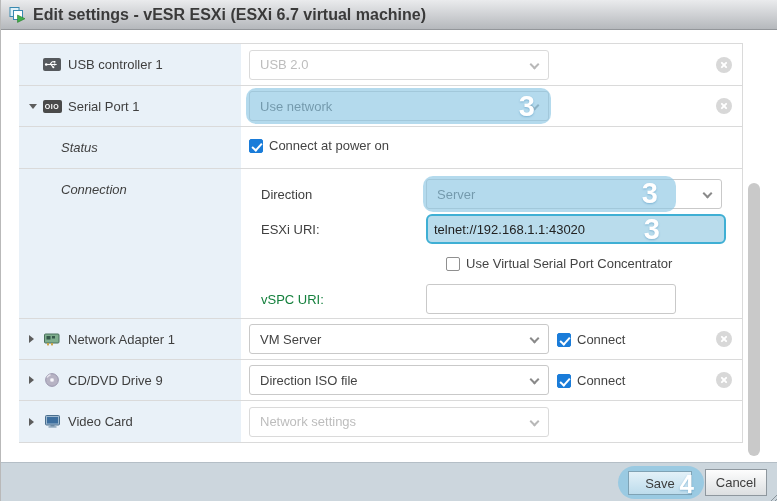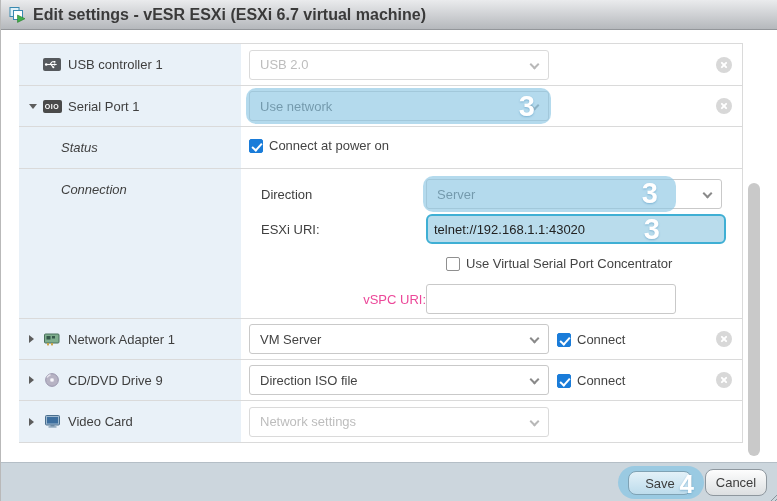--- a/index.html
+++ b/index.html
@@ -56,35 +56,35 @@
   .cbgroup { display:flex; align-items:center; gap:6px; }
 
   
   .hl { position:absolute; background:rgba(141,199,228,.66); border-radius:10px; pointer-events:none; }
   .num { position:absolute; color:#fff; font-size:29px; font-weight:bold; line-height:1;
          text-shadow:0 1px 2px rgba(96,158,196,.65); }
 
   
   .subrow { display:flex; align-items:center; margin-left:20px; }
   .sublbl { width:165px; color:#404040; flex-shrink:0; }
-  .sublbl.dim { color:#ec4899;text-align:right; }
+  .sublbl.dim { color:#15803d; }
   .ctlwrap { position:relative; width:250px; }
   .ctlwrap .sel { width:296px; }
   .uri-input { width:300px; height:30px; border:2px solid #3fafd4; border-radius:6px; background:#b9dcec;
                padding:8px 6px; font-family:"Liberation Sans", sans-serif; font-size:13px; color:#222; }
   .plain-input { width:250px; height:30px; border:1px solid #c9c9c9; border-radius:3px; background:#fff;
                  padding:0 6px; font-family:"Liberation Sans", sans-serif; font-size:13px; color:#444; }
 
   
   .scroll-thumb { position:absolute; right:17px; top:183px; width:12px; height:273px; background:#c9c9c9; border-radius:6px; }
 
   
   .footer { position:absolute; left:0; bottom:0; width:777px; height:39px; background:#ccd6dd; border-top:1px solid #b4bec6; }
   .btn { font-family:"Liberation Sans", sans-serif; font-size:13px; color:#3c3c3c; border:1px solid #8e979e;
-         border-radius:8px; background:linear-gradient(#fdfdfd, #dcdfe1); cursor:pointer; }
+         border-radius:0; background:linear-gradient(#fdfdfd, #dcdfe1); cursor:pointer; }
   .save-hl { position:absolute; right:74px; top:3px; width:86px; height:33px; border-radius:17px;
              background:rgba(141,199,228,.8); }
   .btn.save { position:absolute; left:10px; top:5px; width:64px; height:24px;
               background:linear-gradient(#e3f1f8, #bddcec); border-color:#7fa2b4; }
   .save-hl .num { right:10px; top:5px; font-size:26px; }
   .btn.cancel { position:absolute; right:11px; top:6px; width:62px; height:27px; }
   .grip { position:absolute; right:1px; bottom:1px; width:10px; height:10px; }
 </style>
 </head>
 <body>

